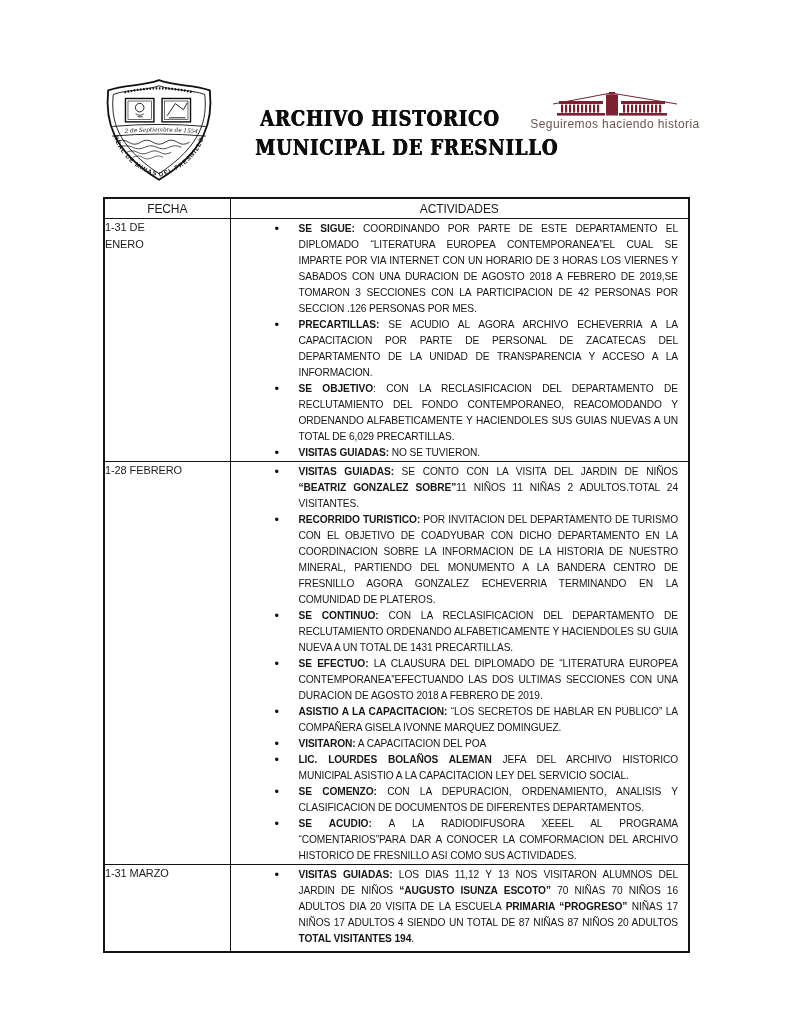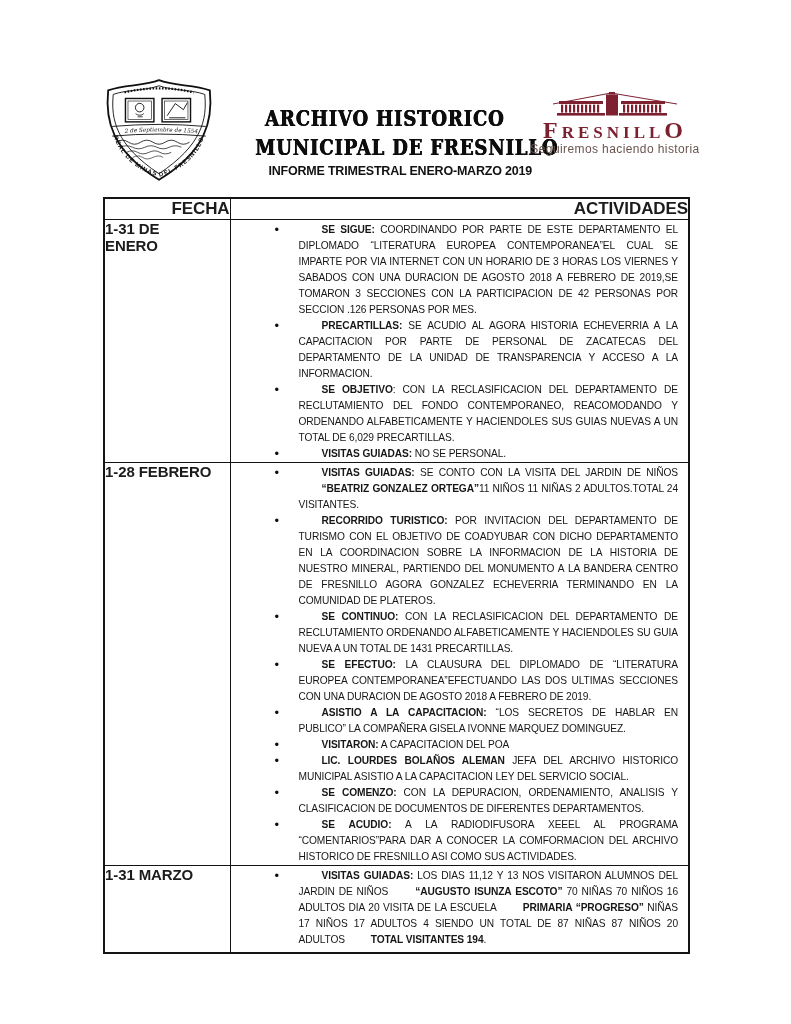--- a/index.html
+++ b/index.html
@@ -8,21 +8,21 @@
     width:791px;height:1024px;
     background:#ffffff;
     font-family:"Liberation Sans",sans-serif;
     color:#1b1b1b;
     overflow:hidden;
   }
   
   .crest{position:absolute;left:98px;top:76px;width:122px;height:108px;}
   .title-block{
     position:absolute;left:228px;top:104px;width:304px;
-    text-align:right;
+    text-align:center;
   }
   .title-line{
     display:block;
     font-family:"DejaVu Serif",serif;
     font-weight:700;
     font-size:22px;
     letter-spacing:1px;
     color:#0d0d0d;
     transform:scaleX(0.82);
     transform-origin:50% 50%;
@@ -66,32 +66,32 @@
     table-layout:fixed;
   }
   .report-table th,.report-table td{
     border:1.6px solid #141414;
     vertical-align:top;
     padding:0;
   }
   .report-table{border:2.2px solid #141414;}
   .report-table th{
     height:19px;
-    font-size:17px;
-    font-weight:700;
-    text-align:right;
+    font-size:12px;
+    font-weight:400;
+    text-align:center;
     vertical-align:middle;
     letter-spacing:-0.1px;
   }
   .col-fecha{width:126px;}
   .col-act{width:459px;}
   .date-cell{
     padding:3px 4px 0 8px;
-    font-weight:700;
-    font-size:15px;
+    font-weight:400;
+    font-size:11px;
     line-height:17px;
     letter-spacing:-0.1px;
   }
   .act-cell ul{
     margin:2px 0 0 0;
     padding:0 10px 0 68px;
     list-style:none;
   }
   .act-cell li{
     position:relative;
@@ -101,21 +101,21 @@
     text-align:justify;
     color:#161616;
   }
   .act-cell li::before{
     content:"\2022";
     position:absolute;
     left:-24px;top:0;
     font-size:13px;
     color:#111;
   }
-  .act-cell .bd{font-weight:700;margin-left:23px;}
+  .act-cell .bd{font-weight:700;}
   .row-0 td{height:204px;}
   .row-1 td{height:385px;}
   .row-2 td{height:86px;}
 </style>
 </head>
 <body>
 
 <div class="page">
 
   <svg class="crest" viewBox="0 0 120 104" xmlns="http://www.w3.org/2000/svg">
@@ -141,21 +141,20 @@
     <path d="M34 79 q6 -3 10 0 t10 0 t10 0" fill="none" stroke="#111" stroke-width="0.6"></path>
     <path id="arcPath" d="M13 50 C19 78 38 92 60 98 C82 92 101 78 107 50" fill="none" stroke="none"></path>
     <text font-family="Liberation Sans, sans-serif" font-weight="bold" font-size="6" fill="#111" letter-spacing="1">
       <textPath href="#arcPath" startOffset="6%">REAL DE MINAS   DEL FRESNILLO</textPath>
     </text>
   </svg>
 
   <div class="title-block">
     <span class="title-line">ARCHIVO HISTORICO</span>
     <span class="title-line">MUNICIPAL DE FRESNILLO</span>
-    <div class="subtitle">INFORME TRIMESTRAL ENERO-MARZO 2019</div>
   </div>
 
   <div class="fres-logo">
     <svg class="fres-monument" width="128" height="27" viewBox="0 0 128 27" xmlns="http://www.w3.org/2000/svg">
       <g fill="var(--maroon,#7d2130)">
         <path d="M2 12 L60 1 L126 12" fill="none" stroke="var(--maroon,#7d2130)" stroke-width="1"></path>
         <rect x="8" y="9" width="44" height="3"></rect>
         <rect x="10" y="12.6" width="2.2" height="8"></rect>
           <rect x="14" y="12.6" width="2.2" height="8"></rect>
         <rect x="18" y="12.6" width="2.2" height="8"></rect>
@@ -176,21 +175,20 @@
           <rect x="84" y="12.6" width="2.2" height="8"></rect>
         <rect x="88" y="12.6" width="2.2" height="8"></rect>
           <rect x="92" y="12.6" width="2.2" height="8"></rect>
         <rect x="96" y="12.6" width="2.2" height="8"></rect>
           <rect x="100" y="12.6" width="2.2" height="8"></rect>
         <rect x="104" y="12.6" width="2.2" height="8"></rect>
           <rect x="108" y="12.6" width="2.2" height="8"></rect>
         <rect x="68" y="21" width="48" height="2.6"></rect>
       </g>
     </svg>
-    <div class="fres-word"><span class="big">F</span><span class="mid">RESNILL</span><span class="big">O</span></div>
     <div class="fres-tagline">Seguiremos haciendo historia</div>
   </div>
 
   <table class="report-table">
     <colgroup>
         <col class="col-fecha">
         <col class="col-act">
       </colgroup>
     <thead>
       <tr>
@@ -200,33 +198,33 @@
     </thead>
     <tbody>
         <tr class="row-0">
           <td class="date-cell">
             <div>1-31 DE</div>
             <div>ENERO</div>
           </td>
           <td class="act-cell">
             <ul>
               <li><span class="bd">SE SIGUE:</span><span> COORDINANDO POR PARTE DE ESTE DEPARTAMENTO EL DIPLOMADO “LITERATURA EUROPEA CONTEMPORANEA”EL CUAL SE IMPARTE POR VIA INTERNET CON UN HORARIO DE 3 HORAS LOS VIERNES Y SABADOS CON UNA DURACION DE AGOSTO 2018 A FEBRERO DE 2019,SE TOMARON 3 SECCIONES CON LA PARTICIPACION DE 42 PERSONAS POR SECCION .126 PERSONAS POR MES.</span></li>
-              <li><span class="bd">PRECARTILLAS:</span><span> SE ACUDIO AL AGORA HISTORIA ECHEVERRIA A LA CAPACITACION POR PARTE DE PERSONAL DE ZACATECAS DEL DEPARTAMENTO DE LA UNIDAD DE TRANSPARENCIA Y ACCESO A LA INFORMACION.</span></li>
+              <li><span class="bd">PRECARTILLAS:</span><span> SE ACUDIO AL AGORA ARCHIVO ECHEVERRIA A LA CAPACITACION POR PARTE DE PERSONAL DE ZACATECAS DEL DEPARTAMENTO DE LA UNIDAD DE TRANSPARENCIA Y ACCESO A LA INFORMACION.</span></li>
               <li><span class="bd">SE OBJETIVO</span><span>: CON LA RECLASIFICACION DEL DEPARTAMENTO DE RECLUTAMIENTO DEL FONDO CONTEMPORANEO, REACOMODANDO Y ORDENANDO ALFABETICAMENTE Y HACIENDOLES SUS GUIAS NUEVAS A UN TOTAL DE 6,029 PRECARTILLAS.</span></li>
-              <li><span class="bd">VISITAS GUIADAS:</span><span> NO SE PERSONAL.</span></li>
+              <li><span class="bd">VISITAS GUIADAS:</span><span> NO SE TUVIERON.</span></li>
             </ul>
           </td>
         </tr>
         <tr class="row-1">
           <td class="date-cell">
             <div>1-28 FEBRERO</div>
           </td>
           <td class="act-cell">
             <ul>
-              <li><span class="bd">VISITAS GUIADAS:</span><span> SE CONTO CON LA VISITA DEL JARDIN DE NIÑOS </span><span class="bd">“BEATRIZ GONZALEZ ORTEGA”</span><span>11 NIÑOS 11 NIÑAS 2 ADULTOS.TOTAL 24 VISITANTES.</span></li>
+              <li><span class="bd">VISITAS GUIADAS:</span><span> SE CONTO CON LA VISITA DEL JARDIN DE NIÑOS </span><span class="bd">“BEATRIZ GONZALEZ SOBRE”</span><span>11 NIÑOS 11 NIÑAS 2 ADULTOS.TOTAL 24 VISITANTES.</span></li>
               <li><span class="bd">RECORRIDO TURISTICO:</span><span> POR INVITACION DEL DEPARTAMENTO DE TURISMO CON EL OBJETIVO DE COADYUBAR CON DICHO DEPARTAMENTO EN LA COORDINACION SOBRE LA INFORMACION DE LA HISTORIA DE NUESTRO MINERAL, PARTIENDO DEL MONUMENTO A LA BANDERA CENTRO DE FRESNILLO AGORA GONZALEZ ECHEVERRIA TERMINANDO EN LA COMUNIDAD DE PLATEROS.</span></li>
               <li><span class="bd">SE CONTINUO:</span><span> CON LA RECLASIFICACION DEL DEPARTAMENTO DE RECLUTAMIENTO ORDENANDO ALFABETICAMENTE Y HACIENDOLES SU GUIA NUEVA A UN TOTAL DE 1431 PRECARTILLAS.</span></li>
               <li><span class="bd">SE EFECTUO:</span><span> LA CLAUSURA DEL DIPLOMADO DE “LITERATURA EUROPEA CONTEMPORANEA”EFECTUANDO LAS DOS ULTIMAS SECCIONES CON UNA DURACION DE AGOSTO 2018 A FEBRERO DE 2019.</span></li>
               <li><span class="bd">ASISTIO A LA CAPACITACION:</span><span> “LOS SECRETOS DE HABLAR EN PUBLICO” LA COMPAÑERA GISELA IVONNE MARQUEZ DOMINGUEZ.</span></li>
               <li><span class="bd">VISITARON:</span><span> A CAPACITACION DEL POA</span></li>
               <li><span class="bd">LIC. LOURDES BOLAÑOS ALEMAN</span><span> JEFA DEL ARCHIVO HISTORICO MUNICIPAL ASISTIO A LA CAPACITACION LEY DEL SERVICIO SOCIAL.</span></li>
               <li><span class="bd">SE COMENZO:</span><span> CON LA DEPURACION, ORDENAMIENTO, ANALISIS Y CLASIFICACION DE DOCUMENTOS DE DIFERENTES DEPARTAMENTOS.</span></li>
               <li><span class="bd">SE ACUDIO:</span><span> A LA RADIODIFUSORA XEEEL AL PROGRAMA “COMENTARIOS”PARA DAR A CONOCER LA COMFORMACION DEL ARCHIVO HISTORICO DE FRESNILLO ASI COMO SUS ACTIVIDADES.</span></li>
             </ul>
           </td>

